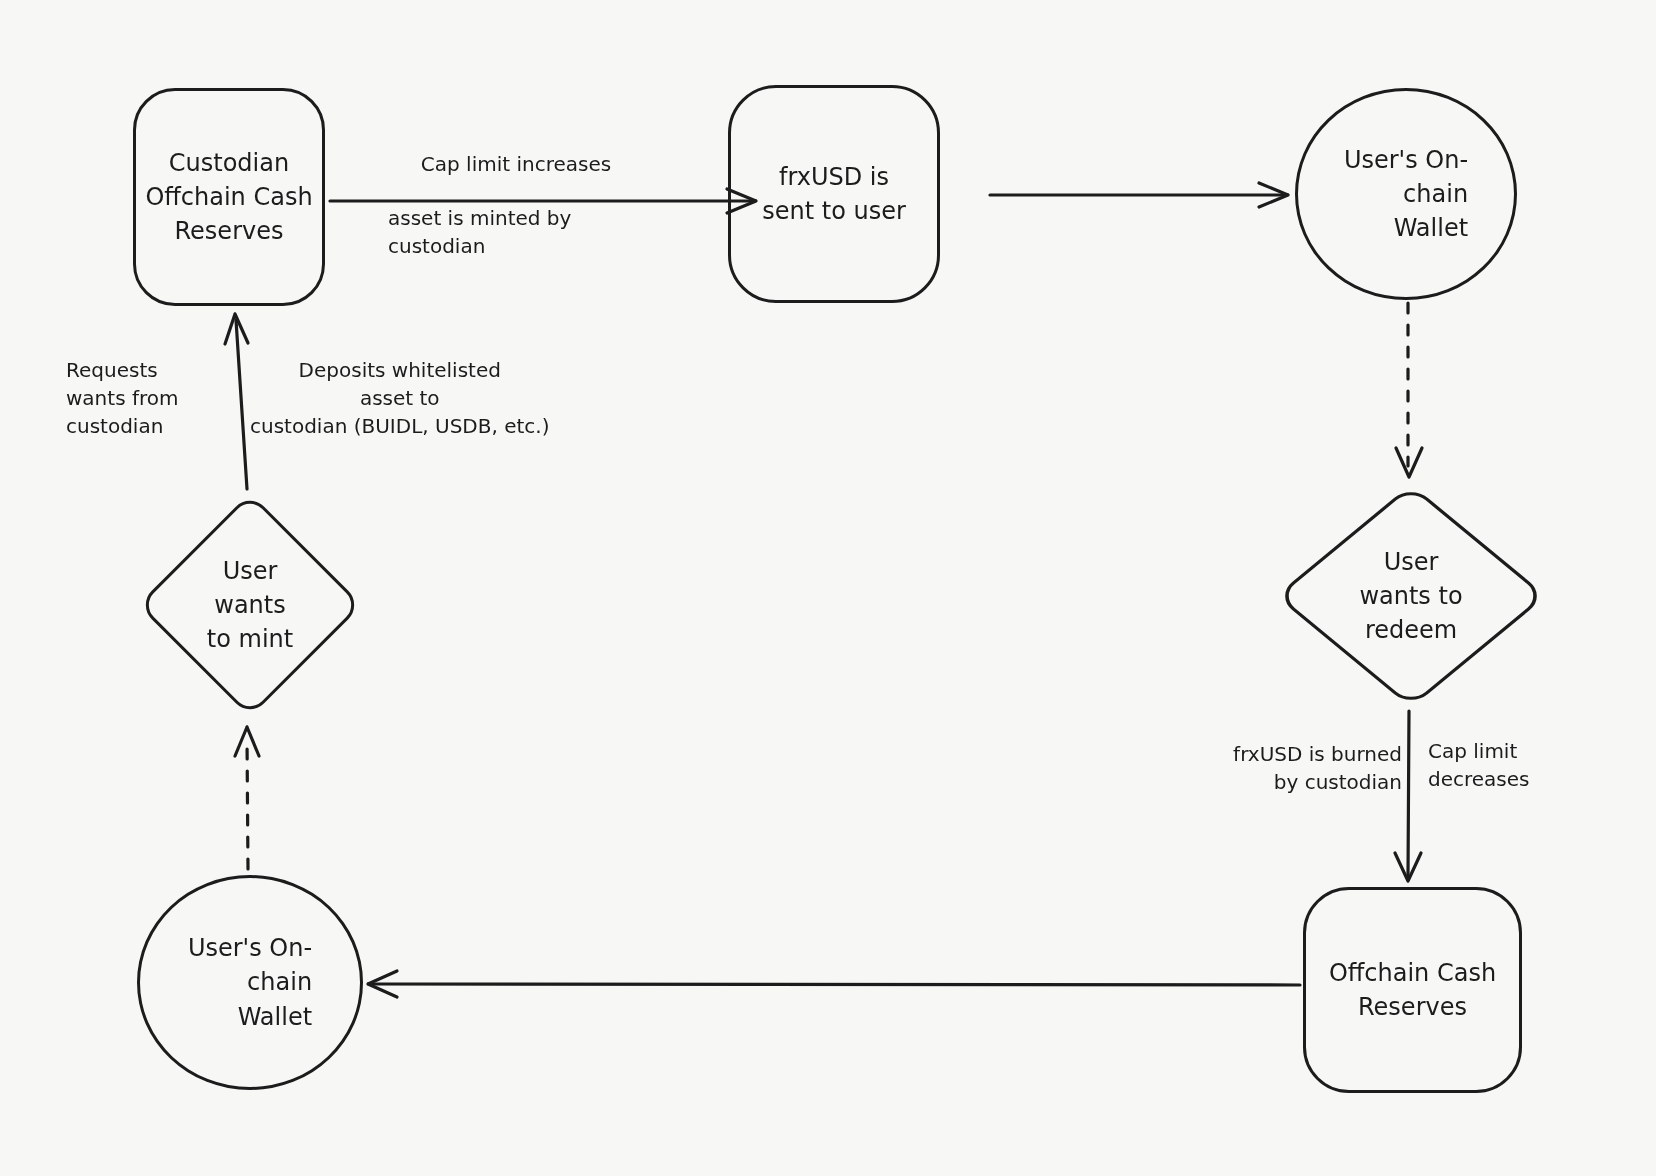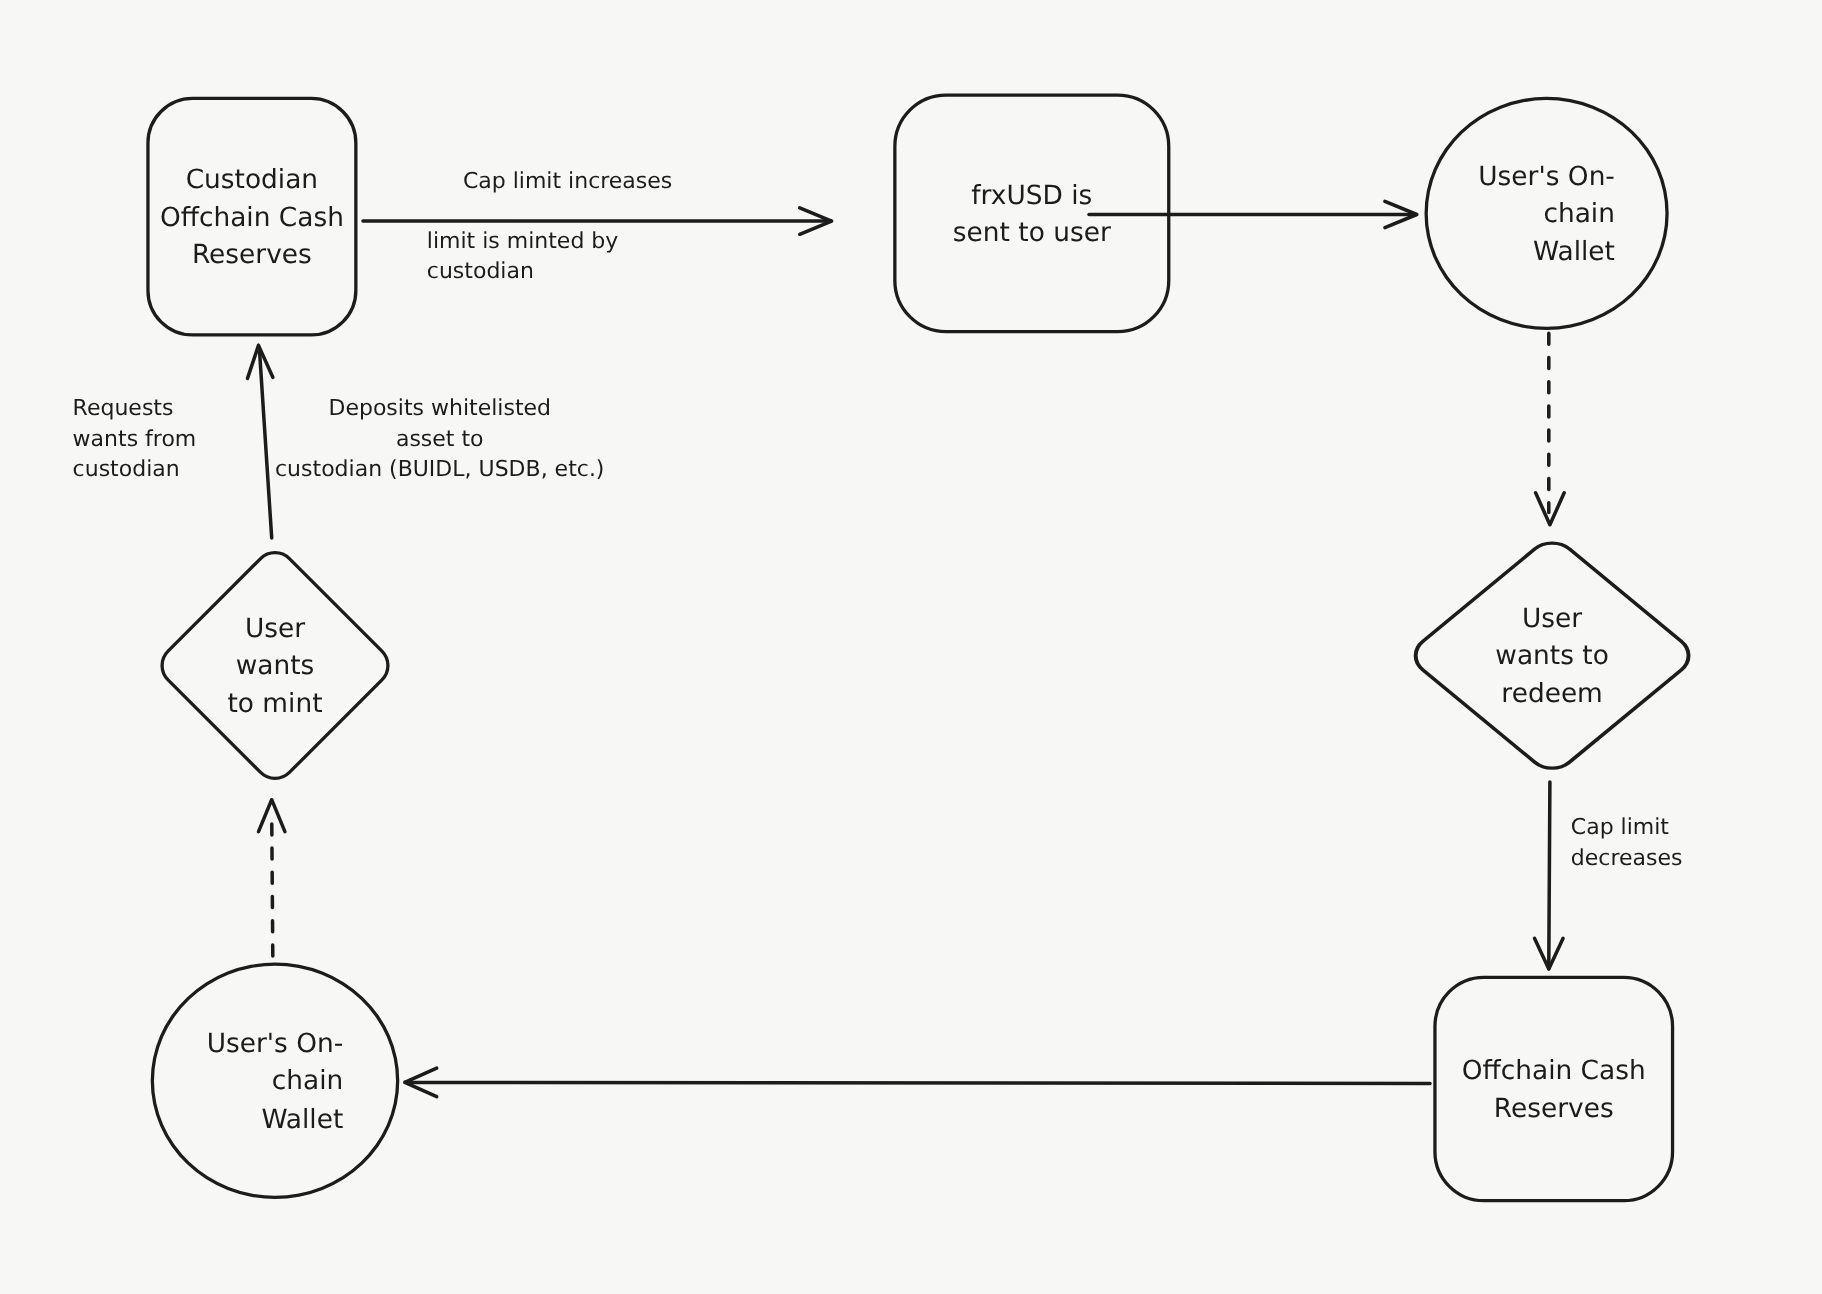--- a/index.html
+++ b/index.html
@@ -77,21 +77,21 @@
       <path d="M235 314 L225 344 M235 314 L248 343"></path>
     </g>
   </svg>
 
   <div class="node rect" style="left:133px;top:88px;width:192px;height:218px;border-radius:42px;">
     <span class="lbl">Custodian
 Offchain Cash
 Reserves</span>
   </div>
 
-  <div class="node rect" style="left:812px;top:85px;width:252px;height:218px;border-radius:48px;">
+  <div class="node rect" style="left:728px;top:85px;width:212px;height:218px;border-radius:48px;">
     <span class="lbl">frxUSD is
 sent to user</span>
   </div>
 
   <div class="node circle" style="left:1295px;top:88px;width:222px;height:212px;">
     <span class="lbl">User's On-
 chain
 Wallet</span>
   </div>
 
@@ -115,29 +115,31 @@
 
   <div class="node" style="left:138px;top:492px;width:224px;height:226px;">
     <span class="diamond-outline mint"></span>
     <span class="lbl">User
 wants
 to mint</span>
   </div>
 
   <div class="edge-label ta-c" style="left:396px;top:150px;width:240px;">Cap limit increases</div>
 
-  <div class="edge-label" style="left:388px;top:204px;">limit is minted by
+  <div class="edge-label" style="left:388px;top:204px;">asset is minted by
 custodian</div>
 
   <div class="edge-label" style="left:66px;top:356px;">Requests
 wants from
 custodian</div>
 
   <div class="edge-label" style="left:250px;top:356px;text-align:center;">Deposits whitelisted
 asset to
 custodian (BUIDL, USDB, etc.)</div>
 
+  <div class="edge-label ta-r" style="right:254px;top:740px;">frxUSD is burned
+by custodian</div>
 
   <div class="edge-label" style="left:1428px;top:737px;">Cap limit
 decreases</div>
 
 
 </div>
 
 </body></html>

